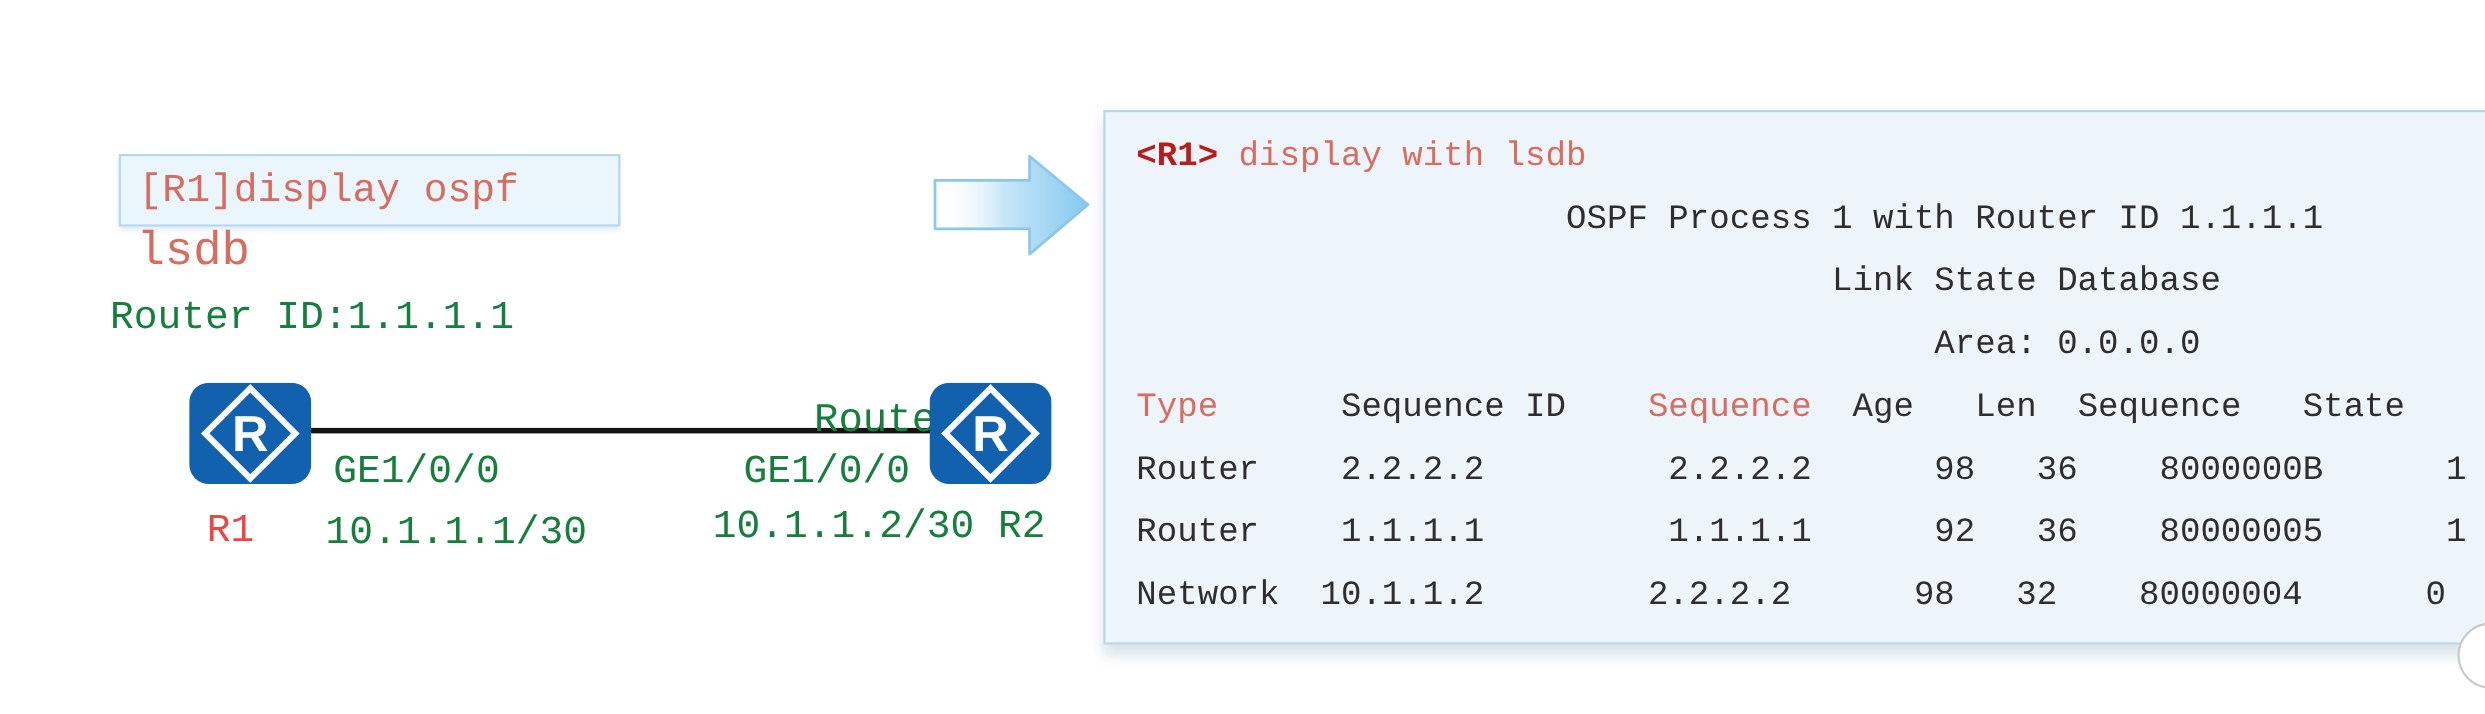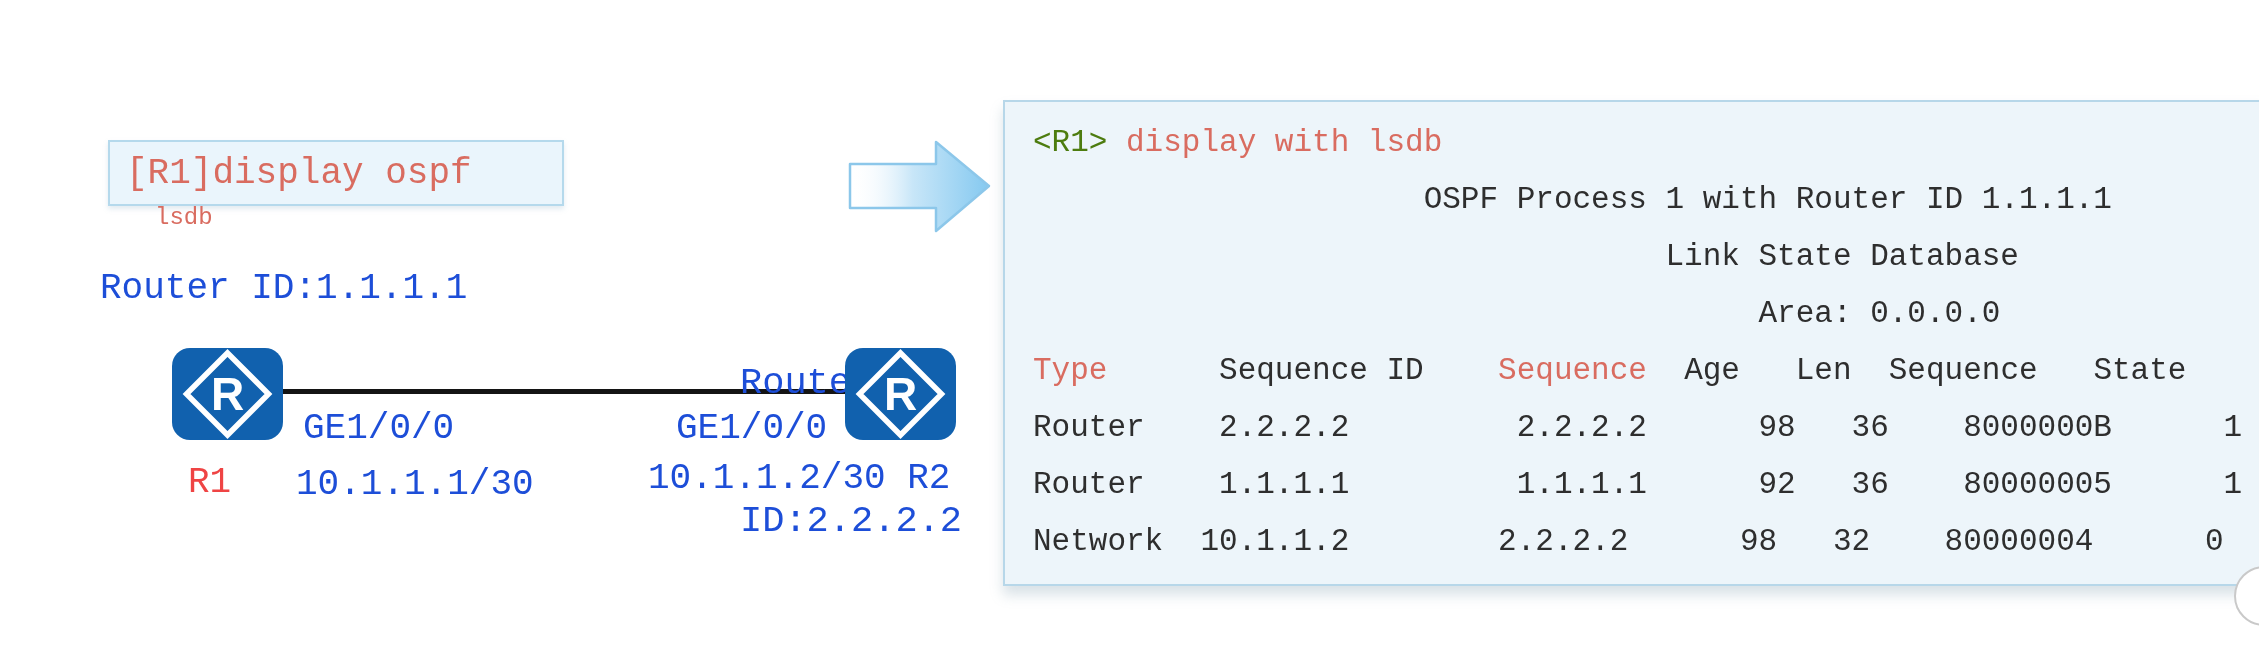--- a/index.html
+++ b/index.html
@@ -6,33 +6,33 @@
   body{
     width:2259px;height:649px;
     background:#ffffff;
     overflow:hidden;
     position:relative;
     font-family:"Liberation Mono","DejaVu Sans Mono",monospace;
   }
   .abs{position:absolute;}
   .mono{font-family:"Liberation Mono","DejaVu Sans Mono",monospace;}
   .red{color:#d96c60;}
-  .blk{color:#4d7c0f;}
+  .blk{color:#b91c1c;font-weight:bold;}
 
   
   .cmd-box{
     left:108px;top:140px;width:452px;height:62px;
     background:#eaf5fc;border:2px solid #b5d9ec;
     box-shadow:0 3px 5px rgba(140,175,200,.25);
     display:flex;align-items:center;text-align:right;
   }
   .cmd-box .cmd-text{padding-left:16px;font-size:36px;white-space:pre;}
-  .cmd-wrap{left:124px;top:204px;font-size:24px;white-space:pre;margin-left:31px;}
+  .cmd-wrap{left:124px;top:204px;font-size:43px;white-space:pre;}
 
-  .label{font-size:36px;color:#1d4ed8;white-space:pre;}
+  .label{font-size:36px;color:#15803d;white-space:pre;}
   .r2id{left:740px;top:268px;line-height:46px;font-size:37px;z-index:1;}
   .link-line{left:280px;top:389px;width:567px;height:5px;background:#141414;}
   .router-icon{z-index:2;}
 
   
   .terminal{
     left:1003px;top:100px;width:1262px;height:486px;
     background:#edf5fa;border:2px solid #b7d7e9;
     box-shadow:0 9px 12px rgba(120,150,170,.28);
     box-sizing:border-box;
@@ -55,21 +55,20 @@
 </div>
 <div class="abs cmd-wrap red mono">lsdb</div>
 
 <div class="abs label mono" style="left:100px;top:268px;">Router ID:1.1.1.1</div>
 <div class="abs label mono red" style="left:188px;top:462px;color:#ef4444;">R1</div>
 <div class="abs label mono" style="left:303px;top:408px;">GE1/0/0</div>
 <div class="abs label mono" style="left:296px;top:464px;text-align:center;">10.1.1.1/30</div>
 
 <div class="abs label mono r2id">
   <div>Router</div>
-  <div>ID:2.2.2.2</div>
 </div>
 <div class="abs label mono" style="left:676px;top:408px;">GE1/0/0</div>
 <div class="abs label mono" style="left:648px;top:458px;text-align:right;">10.1.1.2/30 R2</div>
 
 <div class="abs link-line"></div>
 
 <svg class="abs router-icon" style="left:172px;top:348px;" width="111" height="92" viewBox="0 0 111 92">
   <rect x="0" y="0" width="111" height="92" rx="18" fill="#1161ae"></rect>
   <polygon points="55.5,5 96.5,46 55.5,87 14.5,46" fill="none" stroke="#ffffff" stroke-width="5.5"></polygon>
   <text x="55.5" y="62" text-anchor="middle" font-family="Liberation Sans, sans-serif" font-size="46" font-weight="bold" fill="#ffffff">R</text>

